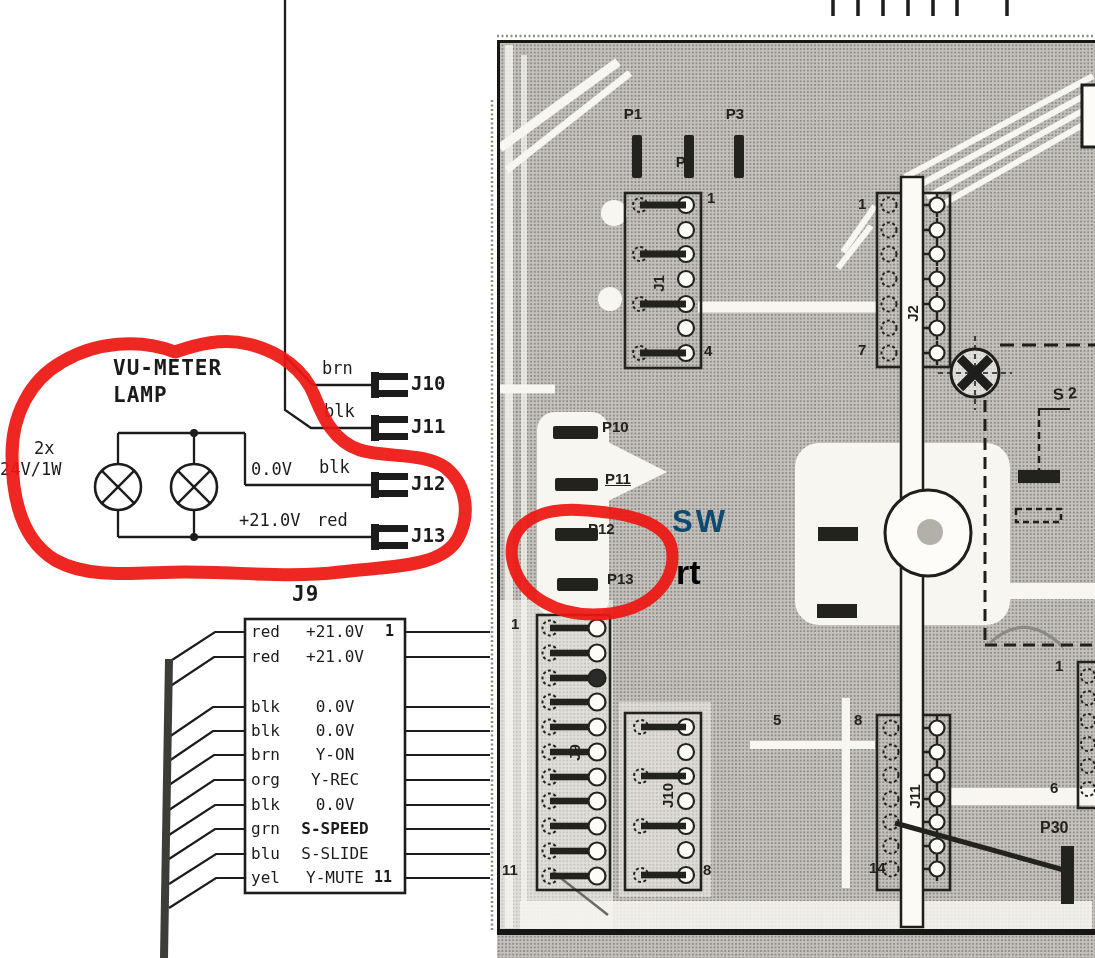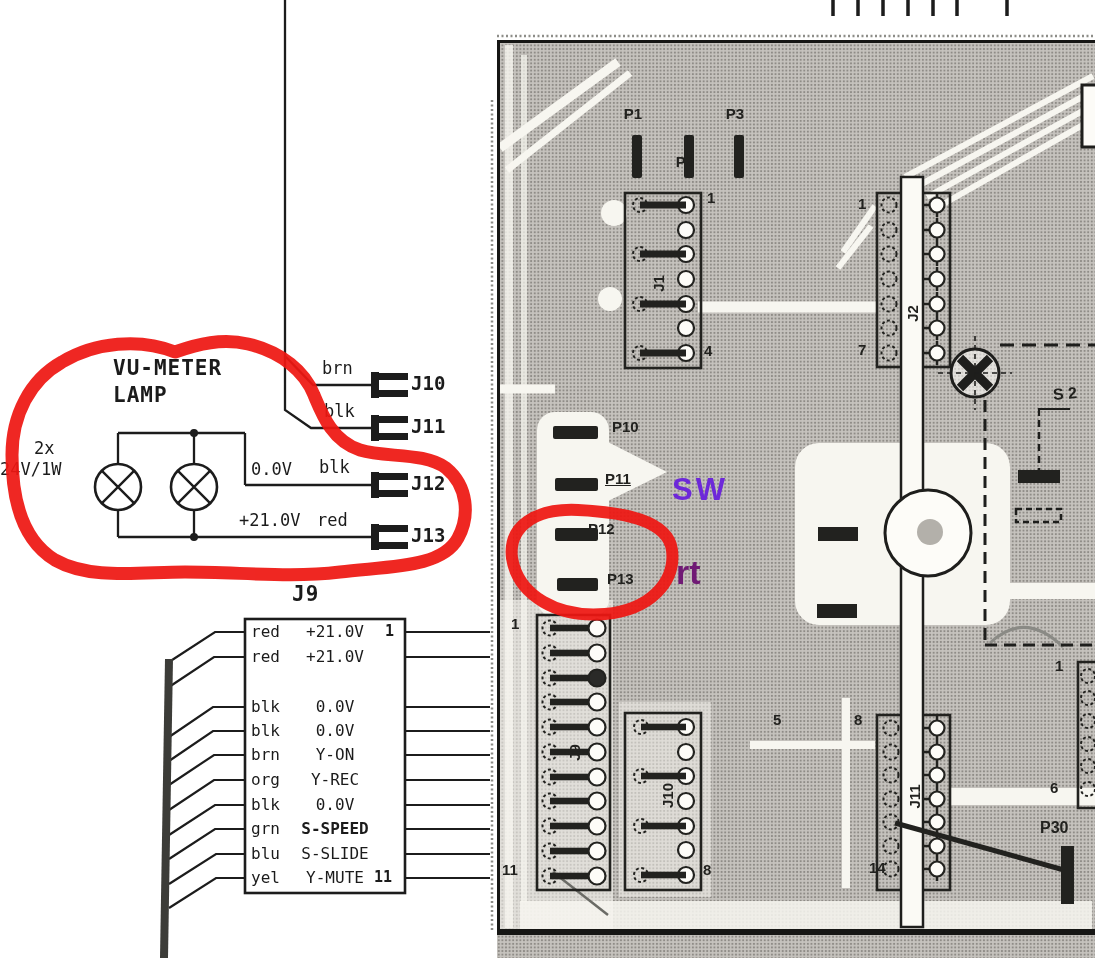--- a/index.html
+++ b/index.html
@@ -13,24 +13,24 @@
   .t-color{left:251px;width:40px;font-size:16px;}
   .t-sig{left:283px;width:104px;text-align:center;font-size:16px;}
   .t-pin{font-size:15px;font-weight:bold;}
   #pcb{position:absolute;left:497px;top:40px;width:598px;height:954px;
        background-color:#c6c3be;
        background-image:radial-gradient(circle,#8f8c87 1.05px,rgba(0,0,0,0) 1.45px);
        background-size:3.6px 3.6px;}
   .pcb-lbl{position:absolute;font-family:"Liberation Sans",sans-serif;font-weight:bold;color:#22221f;
            white-space:nowrap;font-size:15px;line-height:1;}
   .rot{transform:rotate(-90deg);transform-origin:center center;width:30px;text-align:center;}
-  .sw-lbl{position:absolute;left:672px;top:472px;font:bold 31px "Liberation Sans",sans-serif;
-          letter-spacing:3px;color:#6d28d9;z-index:30;}
+  .sw-lbl{position:absolute;left:672px;top:504px;font:bold 31px "Liberation Sans",sans-serif;
+          letter-spacing:3px;color:#0c4a6e;z-index:30;}
   .rt-lbl{position:absolute;left:676px;top:553px;font:bold 34px "Liberation Sans",sans-serif;
-          color:#701a75;z-index:30;}
+          color:#000000;z-index:30;}
   .s2-lbl{position:absolute;left:556px;top:346px;font-size:16px;transform:rotate(-5deg);}
   #redsvg{z-index:25;pointer-events:none;}
 </style>
 </head>
 <body>
 
 <div id="canvas">
 
   <svg width="1095" height="958" viewBox="0 0 1095 958">
     <g stroke="#1c1c1c" stroke-width="2.3" fill="none">
@@ -393,21 +393,21 @@
     <div class="pcb-lbl" style="left:210px;top:150px;">1</div>
     <div class="pcb-lbl" style="left:207px;top:303px;">4</div>
     <div class="pcb-lbl rot" style="left:146px;top:236px;">J1</div>
 
     <div class="pcb-lbl" style="left:361px;top:156px;">1</div>
     <div class="pcb-lbl" style="left:361px;top:302px;">7</div>
     <div class="pcb-lbl rot" style="left:400px;top:266px;">J2</div>
 
     <div class="pcb-lbl s2-lbl">S 2</div>
 
-    <div class="pcb-lbl" style="left:115px;top:379px;">P10</div>
+    <div class="pcb-lbl" style="left:105px;top:379px;">P10</div>
     <div class="pcb-lbl" style="left:108px;top:431px;text-decoration:underline;">P11</div>
     <div class="pcb-lbl" style="left:91px;top:481px;">P12</div>
     <div class="pcb-lbl" style="left:110px;top:531px;">P13</div>
 
     <div class="pcb-lbl" style="left:14px;top:576px;">1</div>
     <div class="pcb-lbl" style="left:5px;top:822px;">11</div>
     <div class="pcb-lbl rot" style="left:62px;top:705px;">J9</div>
 
     <div class="pcb-lbl" style="left:276px;top:672px;">5</div>
     <div class="pcb-lbl" style="left:206px;top:822px;">8</div>

